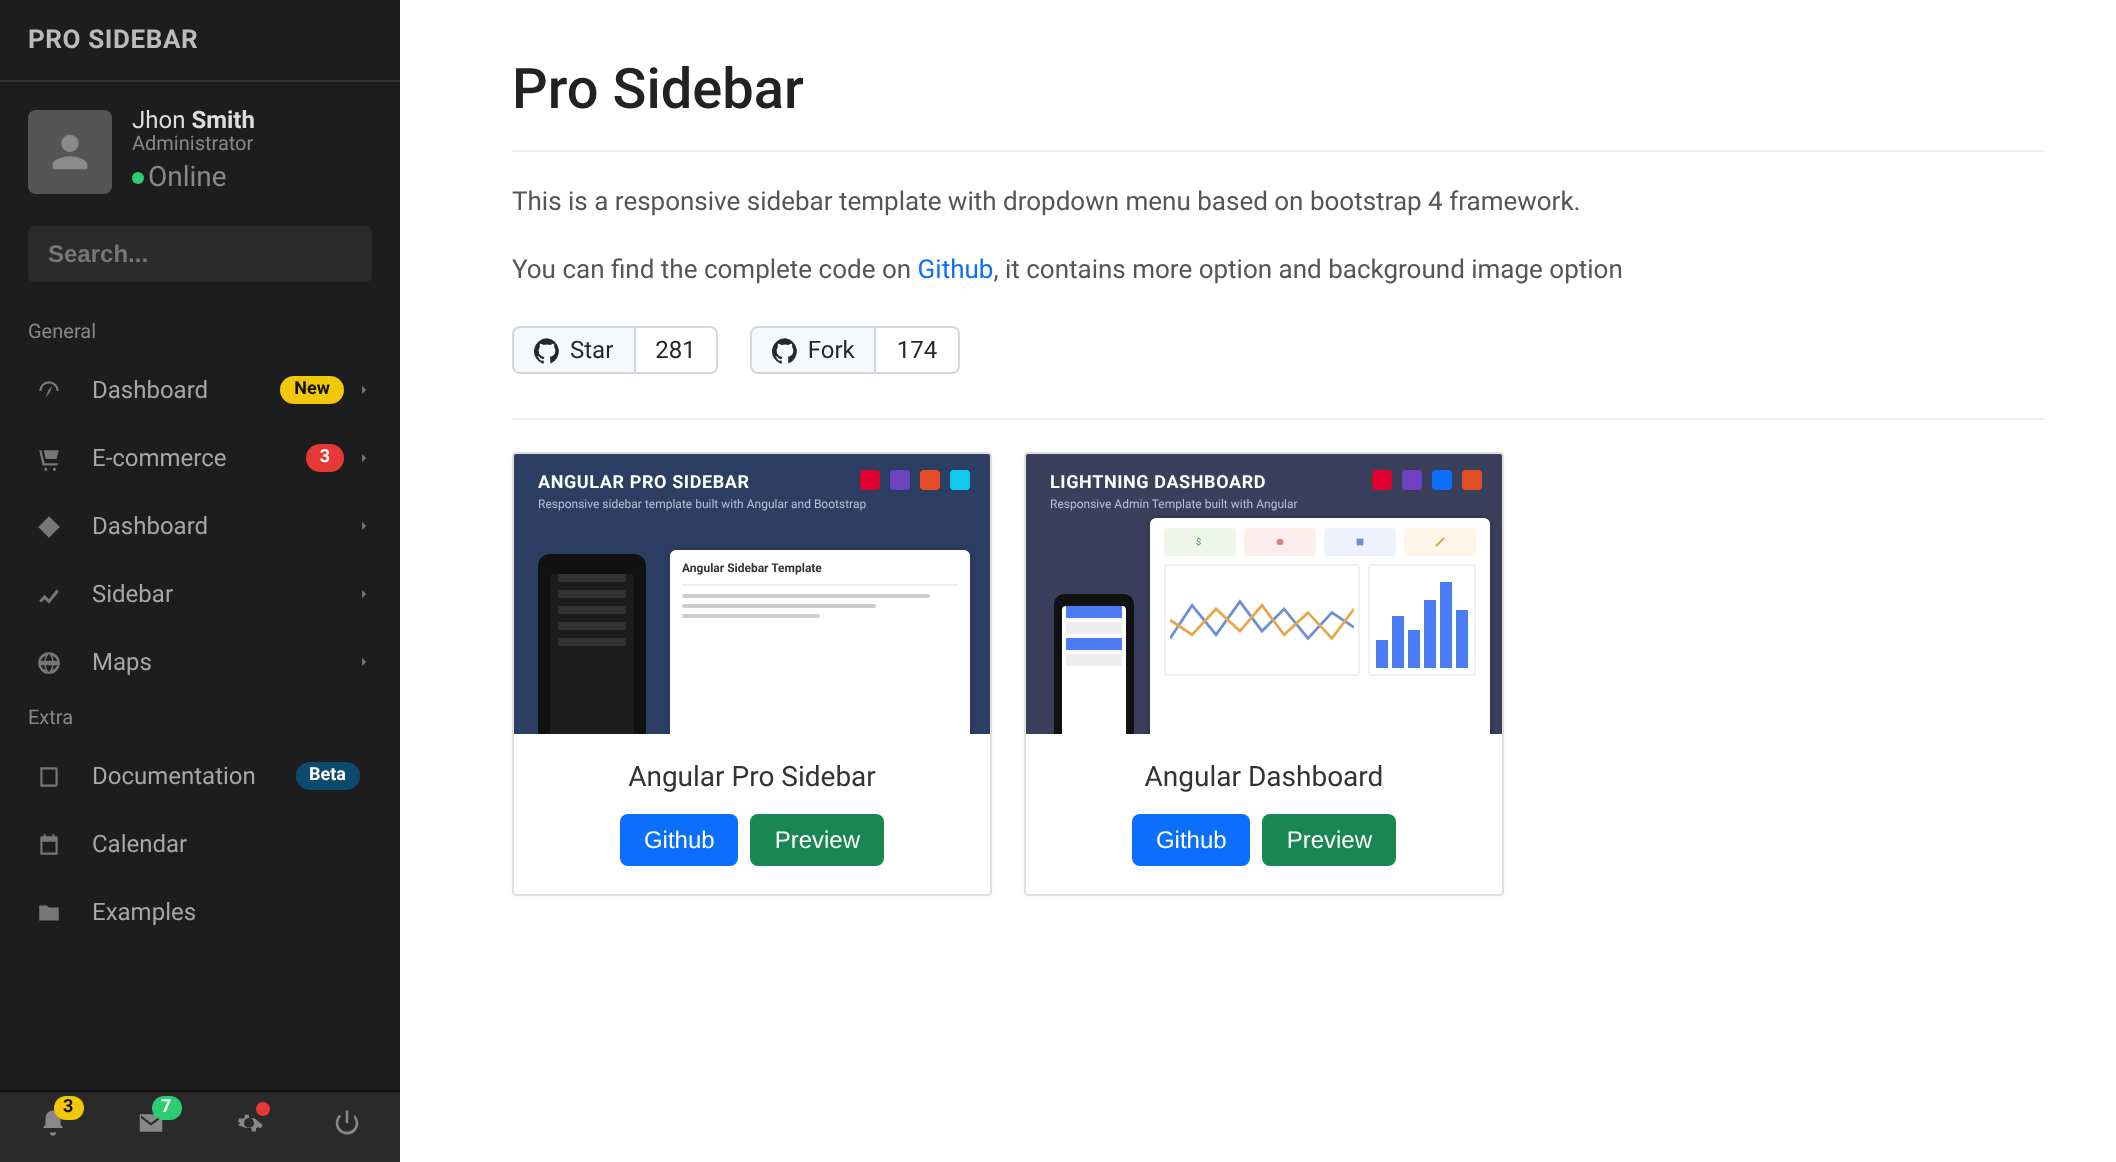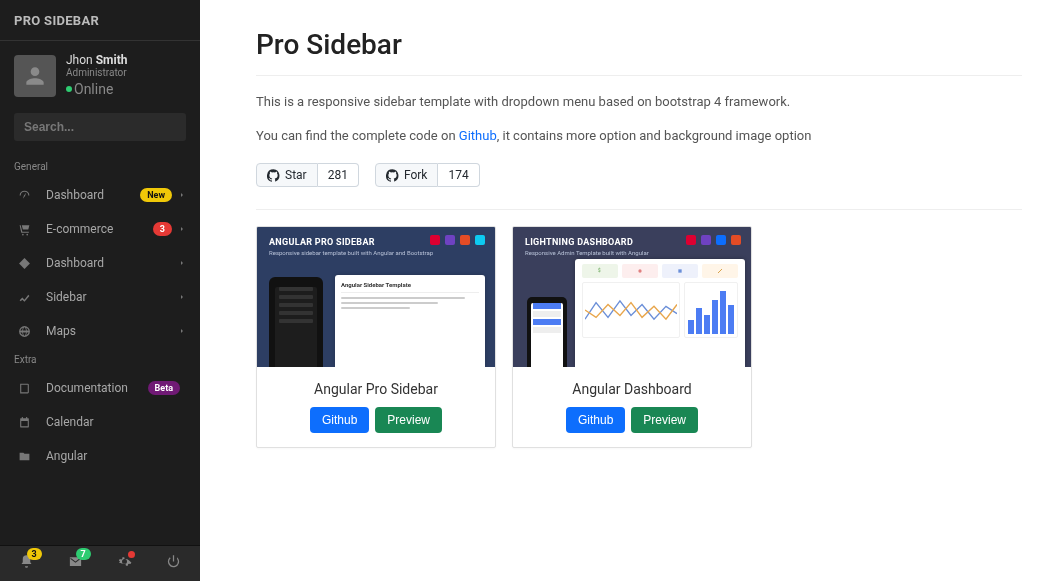--- a/index.html
+++ b/index.html
@@ -28,21 +28,21 @@
 .section-title { font-size: 10px; color: #888; padding: 6px 14px; }
 
 .menu-item { display: flex; align-items: center; padding: 10px 14px; font-size: 12px; color: #a7a7a7; cursor: pointer; position: relative; }
 .menu-item .mi-icon { width: 20px; display: flex; justify-content: center; margin-right: 12px; }
 .menu-item .mi-icon svg { width: 13px; height: 13px; fill: #777; }
 .menu-item .mi-label { flex: 1; }
 .menu-item .chev { width: 8px; height: 8px; fill: #777; }
 .badge { font-size: 9px; font-weight: 700; padding: 2px 7px; border-radius: 10px; margin-right: 6px; }
 .badge-new { background: #f0c808; color: #111; }
 .badge-red { background: #e53935; color: #fff; }
-.badge-beta { background: #701a75; color: #fff; }
+.badge-beta { background: #0c4a6e; color: #fff; }
 
 .sidebar-footer { position: absolute; bottom: 0; left: 0; right: 0; background: #2a2a2a; display: flex; padding: 8px 2px; border-top: 1px solid #111; }
 .sf-item { flex: 1; text-align: center; position: relative; cursor: pointer; }
 .sf-item svg { width: 15px; height: 15px; fill: #888; }
 .sf-count { position: absolute; top: -6px; left: 50%; font-size: 9px; font-weight: 700; padding: 1px 5px; border-radius: 8px; color: #111; }
 .sf-count.yellow { background: #f0c808; }
 .sf-count.green { background: #2ecc71; color:#fff; }
 .sf-dot { position: absolute; top: -3px; left: 58%; width: 7px; height: 7px; background: #e53935; border-radius: 50%; }
 
 .main { flex: 1; padding: 28px 36px 0 56px; overflow: auto; color: #444; }
@@ -221,21 +221,21 @@
       </span>
     <span class="mi-label">Calendar</span>
   </div>
 
   <div class="menu-item">
     <span class="mi-icon">
         <svg viewBox="0 0 24 24">
           <path d="M3 5h7l2 2h9v12H3V5z"></path>
         </svg>
       </span>
-    <span class="mi-label">Angular</span>
+    <span class="mi-label">Examples</span>
   </div>
 
   <div class="sidebar-footer">
     <div class="sf-item">
       <svg viewBox="0 0 24 24">
           <path d="M12 2a6 6 0 00-6 6v5l-2 3h16l-2-3V8a6 6 0 00-6-6zm0 20a2.5 2.5 0 002.5-2.5h-5A2.5 2.5 0 0012 22z"></path>
         </svg>
       <span class="sf-count yellow">3</span>
     </div>
     <div class="sf-item">

